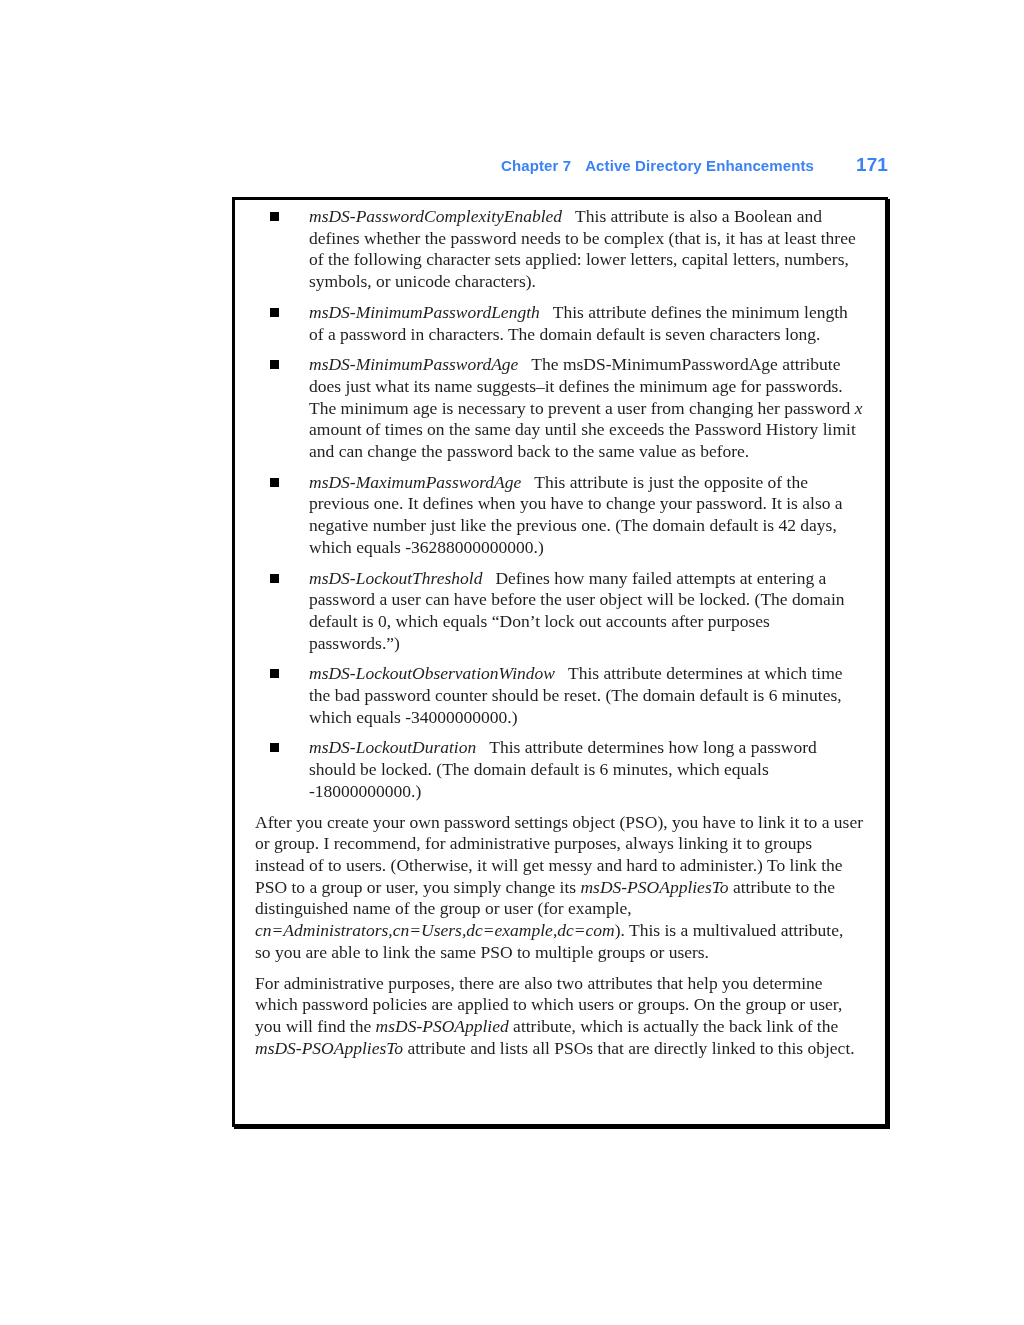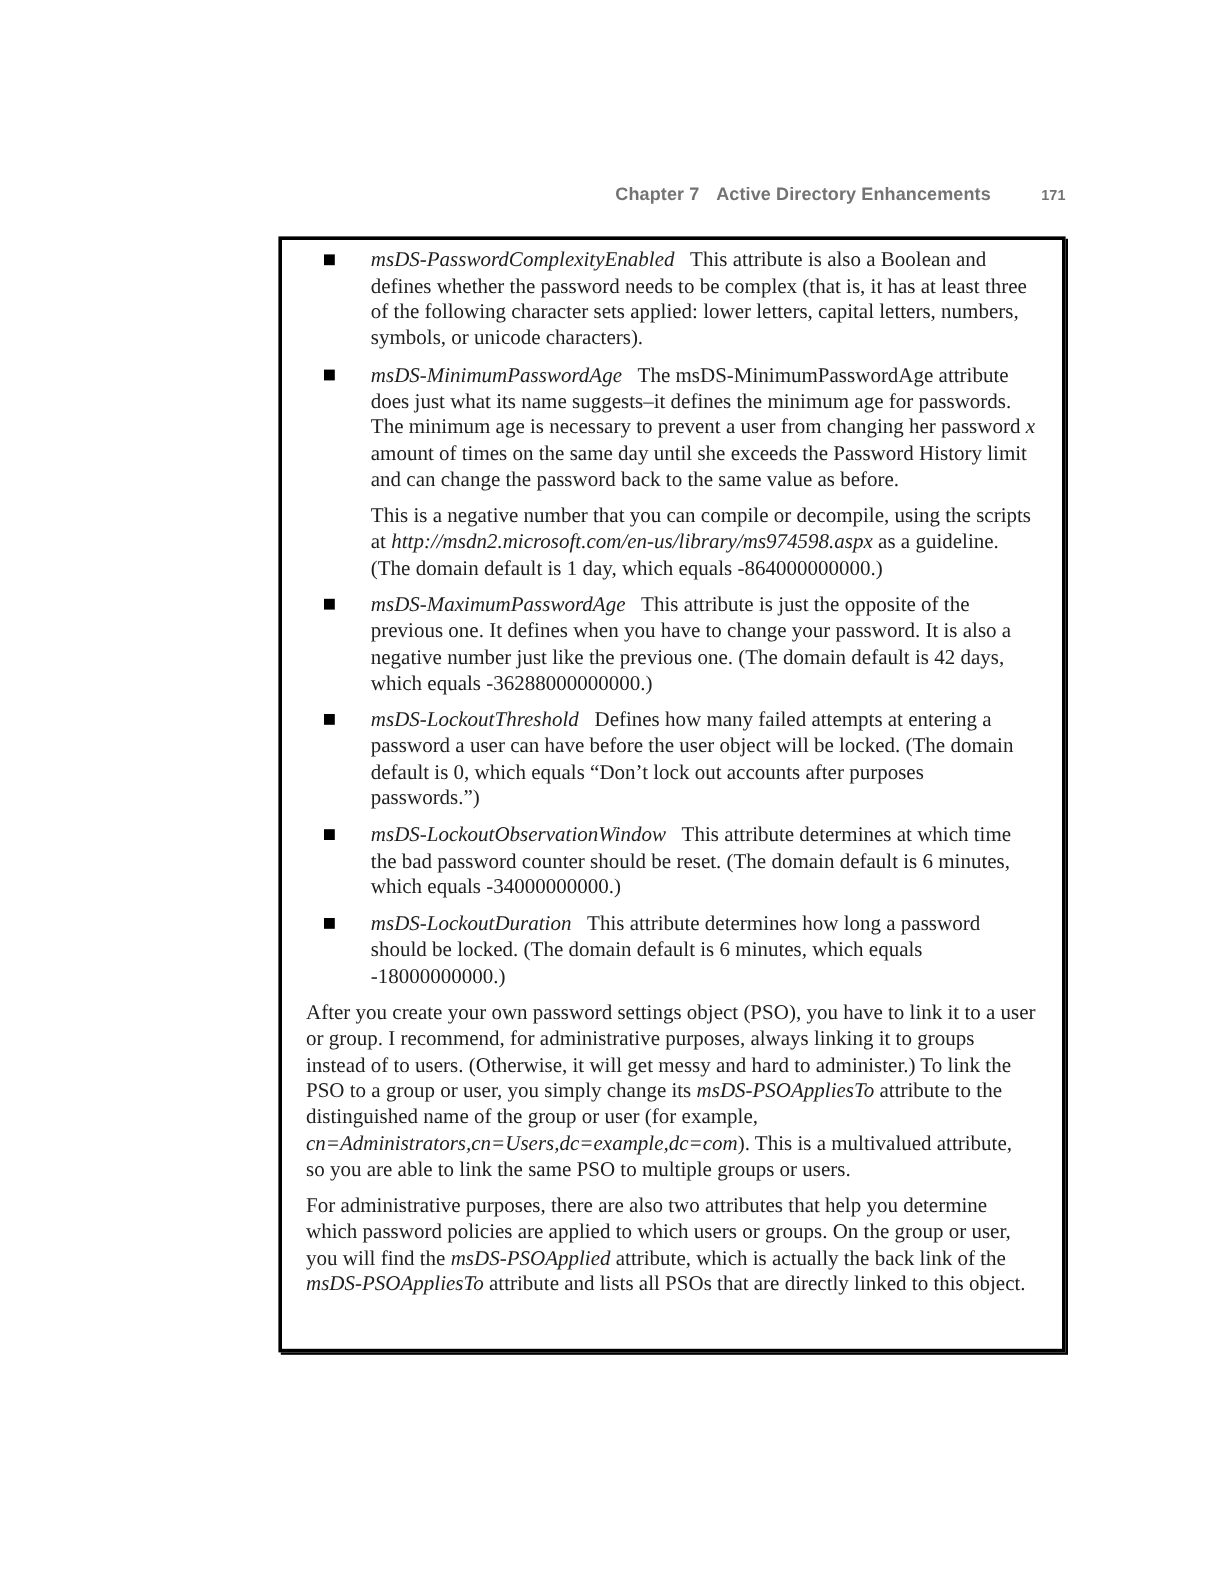--- a/index.html
+++ b/index.html
@@ -18,25 +18,25 @@
     position: absolute;
     left: 232px;
     top: 154px;
     width: 656px;
     display: flex;
     justify-content: flex-end;
     align-items: baseline;
     font-family: "Liberation Sans", "DejaVu Sans", sans-serif;
     font-weight: 700;
     font-size: 15px;
-    color: #737373;
+    color: #3b82f6;
     letter-spacing: 0.1px;
   }
   .page-header .chapter { margin-right: 14px; }
-  .page-header .pageno  { margin-left: 42px; font-size: 12px; }
+  .page-header .pageno  { margin-left: 42px; font-size: 19px; }
 
   .content-box {
     position: absolute;
     left: 232px;
     top: 197px;
     width: 608px;
     height: 906px;
     border: 3px solid #000000;
     box-shadow: 2px 2px 0 #000000;
     background: #ffffff;
@@ -86,26 +86,31 @@
 
 <div class="content-box">
 
   <div class="bullet-item">
     <span class="bullet-sq"></span>
     <div class="bullet-text">
       <p><span class="term">msDS-PasswordComplexityEnabled</span><span>This attribute is also a Boolean and defines whether the password needs to be complex (that is, it has at least three of the following character sets applied: lower letters, capital letters, numbers, symbols, or unicode characters).</span></p>
     </div>
   </div>
 
+  <div class="bullet-item">
+    <span class="bullet-sq"></span>
+    <div class="bullet-text">
+      <p><span class="term">msDS-MinimumPasswordLength</span><span>This attribute defines the minimum length of a password in characters. The domain default is seven characters long.</span></p>
+    </div>
+  </div>
 
   <div class="bullet-item">
     <span class="bullet-sq"></span>
     <div class="bullet-text">
       <p><span class="term">msDS-MinimumPasswordAge</span><span>The msDS-MinimumPasswordAge attribute does just what its name suggests–it defines the minimum age for passwords. The minimum age is necessary to prevent a user from changing her password </span><span class="it">x</span><span> amount of times on the same day until she exceeds the Password History limit and can change the password back to the same value as before.</span></p>
-      <p><span>This is a negative number that you can compile or decompile, using the scripts at </span><span class="it">http://msdn2.microsoft.com/en-us/library/ms974598.aspx</span><span> as a guideline. (The domain default is 1 day, which equals -864000000000.)</span></p>
     </div>
   </div>
 
   <div class="bullet-item">
     <span class="bullet-sq"></span>
     <div class="bullet-text">
       <p><span class="term">msDS-MaximumPasswordAge</span><span>This attribute is just the opposite of the previous one. It defines when you have to change your password. It is also a negative number just like the previous one. (The domain default is 42 days, which equals -36288000000000.)</span></p>
     </div>
   </div>
 

